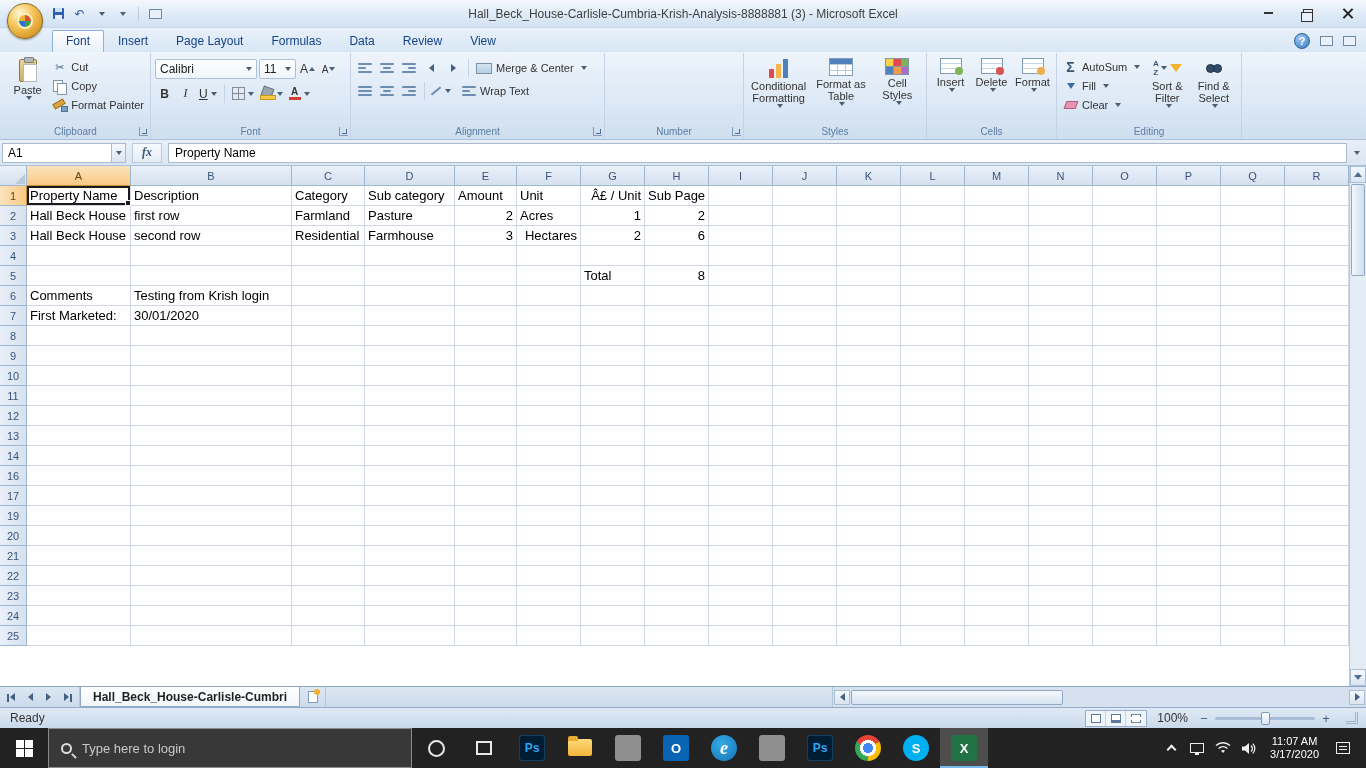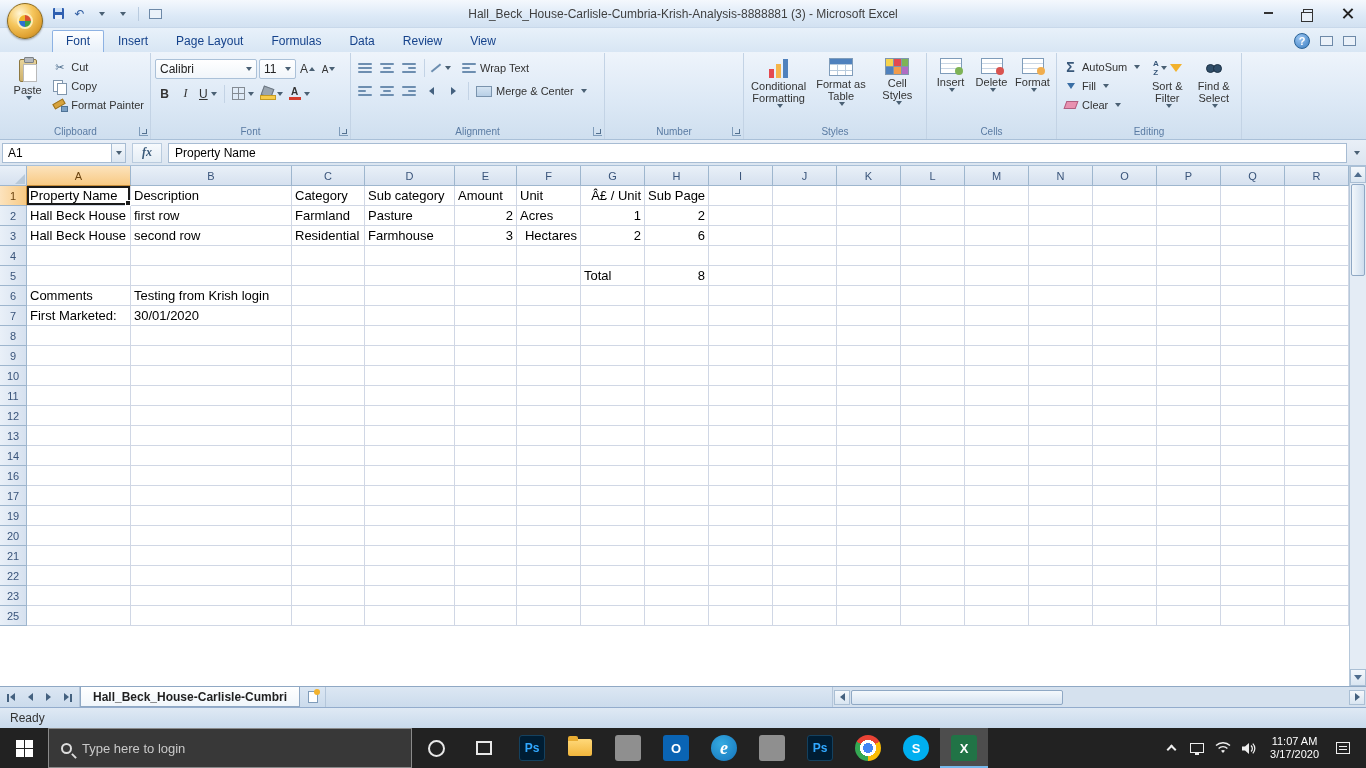--- a/index.html
+++ b/index.html
@@ -339,20 +339,55 @@
         </div>
       </div>
       <span class="rg-label">Font</span>
       <span class="dlg"></span>
     </div>
 
     <div class="rgroup" style="width:254px">
       <div class="rows">
         <div class="row">
           <span class="al-btn">
+              <span class="mini-lines var">
+                <i></i>
+                <i></i>
+                <i></i>
+              </span>
+            </span>
+          <span class="al-btn">
+              <span class="mini-lines cen">
+                <i></i>
+                <i></i>
+                <i></i>
+              </span>
+            </span>
+          <span class="al-btn">
+              <span class="mini-lines rgt">
+                <i></i>
+                <i></i>
+                <i></i>
+              </span>
+            </span>
+          <span class="al-btn">
+              <span class="tri-left"></span>
+            </span>
+          <span class="al-btn">
+              <span class="tri-right"></span>
+            </span>
+          <div class="vsep"></div>
+          <div class="sbtn">
+              <span class="ic-merge"></span>
+              <span>Merge &amp; Center</span>
+              <span class="dd"></span>
+            </div>
+        </div>
+        <div class="row">
+          <span class="al-btn">
               <span class="mini-lines">
                 <i></i>
                 <i></i>
                 <i></i>
               </span>
             </span>
           <span class="al-btn">
               <span class="mini-lines cen">
                 <i></i>
                 <i></i>
@@ -373,55 +408,20 @@
             </span>
           <div class="sbtn" style="margin-left:6px">
               <span class="sic">
                 <span class="mini-lines var">
                   <i></i>
                   <i></i>
                   <i></i>
                 </span>
               </span>
               <span>Wrap Text</span>
-            </div>
-        </div>
-        <div class="row">
-          <span class="al-btn">
-              <span class="mini-lines var">
-                <i></i>
-                <i></i>
-                <i></i>
-              </span>
-            </span>
-          <span class="al-btn">
-              <span class="mini-lines cen">
-                <i></i>
-                <i></i>
-                <i></i>
-              </span>
-            </span>
-          <span class="al-btn">
-              <span class="mini-lines rgt">
-                <i></i>
-                <i></i>
-                <i></i>
-              </span>
-            </span>
-          <span class="al-btn">
-              <span class="tri-left"></span>
-            </span>
-          <span class="al-btn">
-              <span class="tri-right"></span>
-            </span>
-          <div class="vsep"></div>
-          <div class="sbtn">
-              <span class="ic-merge"></span>
-              <span>Merge &amp; Center</span>
-              <span class="dd"></span>
             </div>
         </div>
       </div>
       <span class="rg-label">Alignment</span>
       <span class="dlg"></span>
     </div>
 
     <div class="rgroup" style="width:139px">
       <span class="rg-label">Number</span>
       <span class="dlg"></span>
@@ -1006,20 +1006,41 @@
             <div class="cell" style="width: 64px;"></div>
             <div class="cell" style="width: 64px;"></div>
             <div class="cell" style="width: 64px;"></div>
             <div class="cell" style="width: 64px;"></div>
             <div class="cell" style="width: 64px;"></div>
             <div class="cell" style="width: 64px;"></div>
             <div class="cell" style="width: 64px;"></div>
             <div class="cell" style="width: 64px;"></div>
           </div>
           <div class="grid-row">
+            <div class="row-h">24</div>
+            <div class="cell" style="width: 104px;"></div>
+            <div class="cell" style="width: 161px;"></div>
+            <div class="cell" style="width: 73px;"></div>
+            <div class="cell" style="width: 90px;"></div>
+            <div class="cell" style="width: 62px;"></div>
+            <div class="cell" style="width: 64px;"></div>
+            <div class="cell" style="width: 64px;"></div>
+            <div class="cell" style="width: 64px;"></div>
+            <div class="cell" style="width: 64px;"></div>
+            <div class="cell" style="width: 64px;"></div>
+            <div class="cell" style="width: 64px;"></div>
+            <div class="cell" style="width: 64px;"></div>
+            <div class="cell" style="width: 64px;"></div>
+            <div class="cell" style="width: 64px;"></div>
+            <div class="cell" style="width: 64px;"></div>
+            <div class="cell" style="width: 64px;"></div>
+            <div class="cell" style="width: 64px;"></div>
+            <div class="cell" style="width: 64px;"></div>
+          </div>
+          <div class="grid-row">
             <div class="row-h">25</div>
             <div class="cell" style="width: 104px;"></div>
             <div class="cell" style="width: 161px;"></div>
             <div class="cell" style="width: 73px;"></div>
             <div class="cell" style="width: 90px;"></div>
             <div class="cell" style="width: 62px;"></div>
             <div class="cell" style="width: 64px;"></div>
             <div class="cell" style="width: 64px;"></div>
             <div class="cell" style="width: 64px;"></div>
             <div class="cell" style="width: 64px;"></div>
@@ -1076,20 +1097,43 @@
       <div class="hthumb"></div>
       <div class="htrack"></div>
       <div class="harrow">
           <span class="tri-right"></span>
         </div>
     </div>
   </div>
 
   <div class="statusbar">
     <span class="status-text">Ready</span>
+    <div class="sb-right">
+      <div class="viewbtns">
+        <div class="vb">
+            <i></i>
+          </div>
+        <div class="vb pl">
+            <i></i>
+          </div>
+        <div class="vb pb">
+            <i></i>
+          </div>
+      </div>
+      <span>100%</span>
+      <div class="zoomwrap">
+        <span class="zbtn">−</span>
+        <div class="ztrack">
+          <span class="znotch"></span>
+          <span class="zthumb"></span>
+        </div>
+        <span class="zbtn">+</span>
+      </div>
+      <div class="grip"></div>
+    </div>
   </div>
 
   <div class="taskbar">
     <div class="tslot">
         <span class="start-logo">
           <i></i>
           <i></i>
           <i></i>
           <i></i>
         </span>

